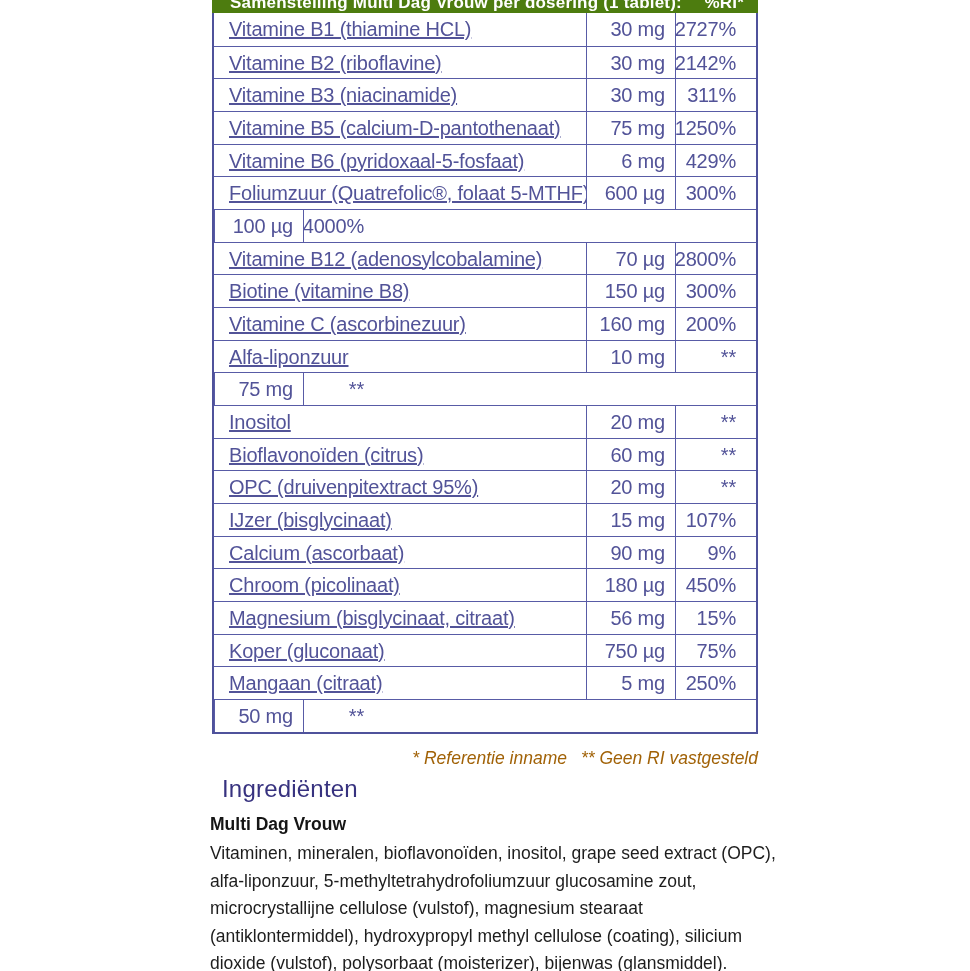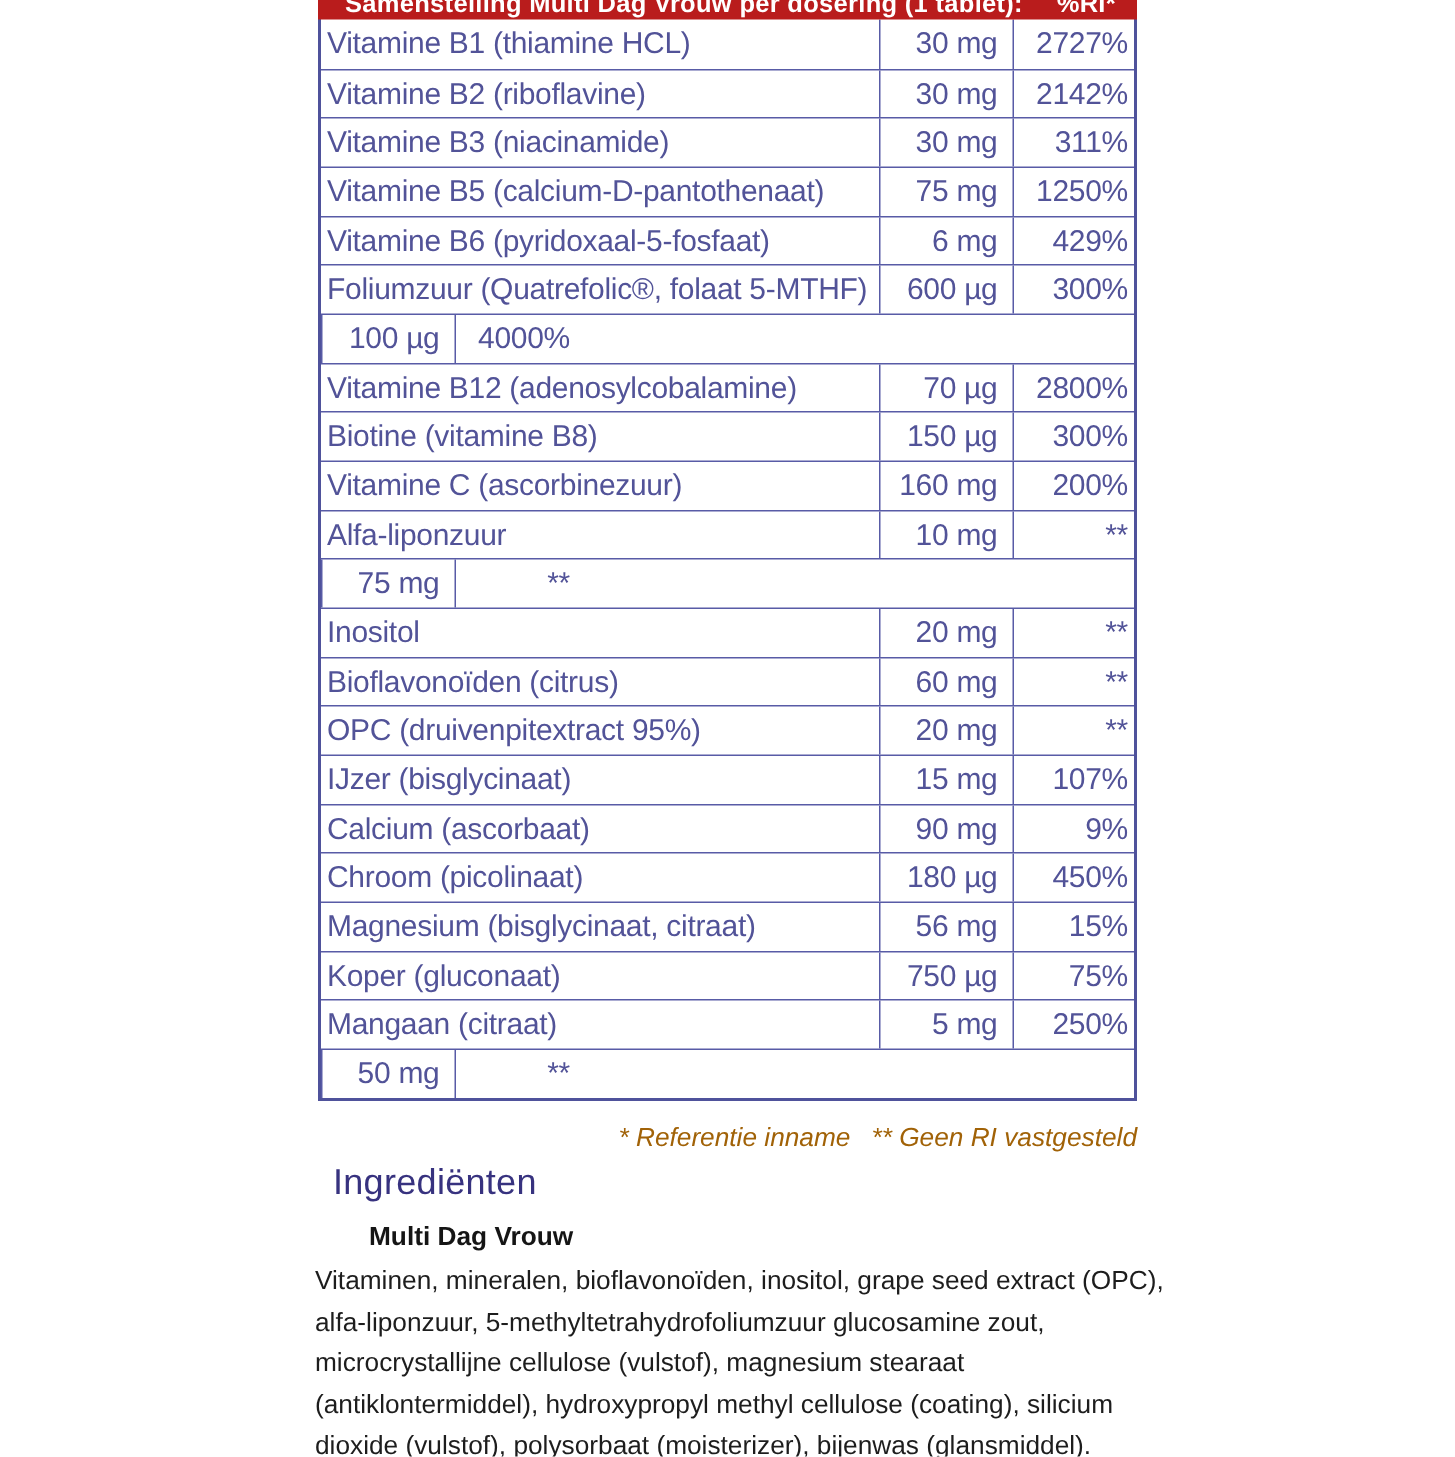--- a/index.html
+++ b/index.html
@@ -6,57 +6,57 @@
   body{
     width:970px;height:971px;background:#ffffff;overflow:hidden;position:relative;
     font-family:"Liberation Sans","DejaVu Sans",sans-serif;
   }
   
   .nutri-table{
     position:absolute;left:212px;top:0;width:546px;box-sizing:border-box;
     border-left:2px solid #4f529b;border-right:2px solid #4f529b;border-bottom:2px solid #4f529b;
   }
   .header-bar{
-    position:relative;height:13px;background:#b91c1c;overflow:hidden;
+    position:relative;height:13px;background:#4d7c0f;overflow:hidden;
     margin:0 -2px; 
     text-decoration:underline;
   }
   .header-title,.header-ri{
     position:absolute;bottom:0;color:#ffffff;font-weight:bold;font-size:17px;
     white-space:nowrap;letter-spacing:.2px;line-height:21px;
   }
   .header-title{left:18px;}
   .header-ri{right:14px;}
   .rows{width:100%;}
   .t-row{
     display:flex;height:32.68px;box-sizing:border-box;align-items:stretch;
   }
   .t-row + .t-row{border-top:1.5px solid #585ba6;}
   .cell{
     display:flex;align-items:center;box-sizing:border-box;
     color:#525398;font-size:20px;letter-spacing:-0.2px;line-height:1;
     white-space:nowrap;overflow:hidden;
   }
-  .cell-name{flex:1;padding-left:4px;}
+  .cell-name{flex:1;padding-left:15px;text-decoration:underline;}
   .cell-amount{width:89px;border-left:1.5px solid #585ba6;justify-content:flex-end;padding-right:10px;}
-  .cell-ri{width:81px;border-left:1.5px solid #585ba6;justify-content:flex-end;padding-right:4px;}
+  .cell-ri{width:81px;border-left:1.5px solid #585ba6;justify-content:flex-end;padding-right:20px;}
   
   .footnote{
     position:absolute;left:212px;top:748px;width:546px;text-align:right;
     font-style:italic;color:#a16207;font-size:17.5px;white-space:nowrap;
   }
   .footnote .gap{display:inline-block;width:14px;}
   
   .ingredients-heading{
     position:absolute;left:210px;top:775px;
     font-size:24px;font-weight:400;color:#37327f;letter-spacing:.2px;margin-left:12px;
   }
   .product-name{
     position:absolute;left:210px;top:814px;
-    font-size:17.5px;font-weight:bold;color:#151515;margin-left:36px;
+    font-size:17.5px;font-weight:bold;color:#151515;
   }
   .ingredients-text{
     position:absolute;left:210px;top:840px;width:572px;
     font-size:17.5px;line-height:27.5px;color:#1d1d1d;
   }
 </style>
 </head>
 <body>
 
 <div class="nutri-table">

